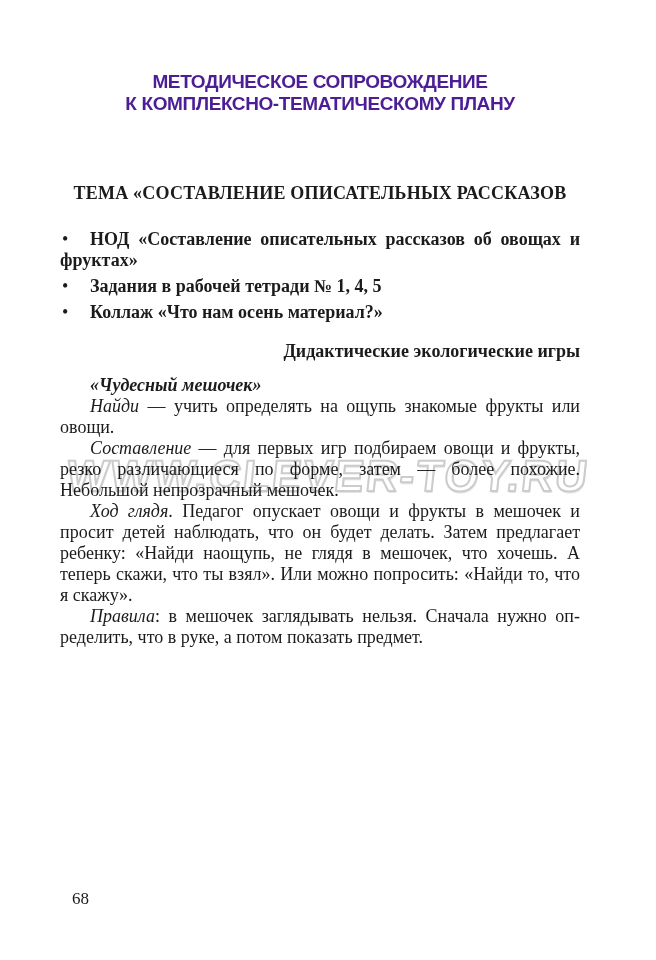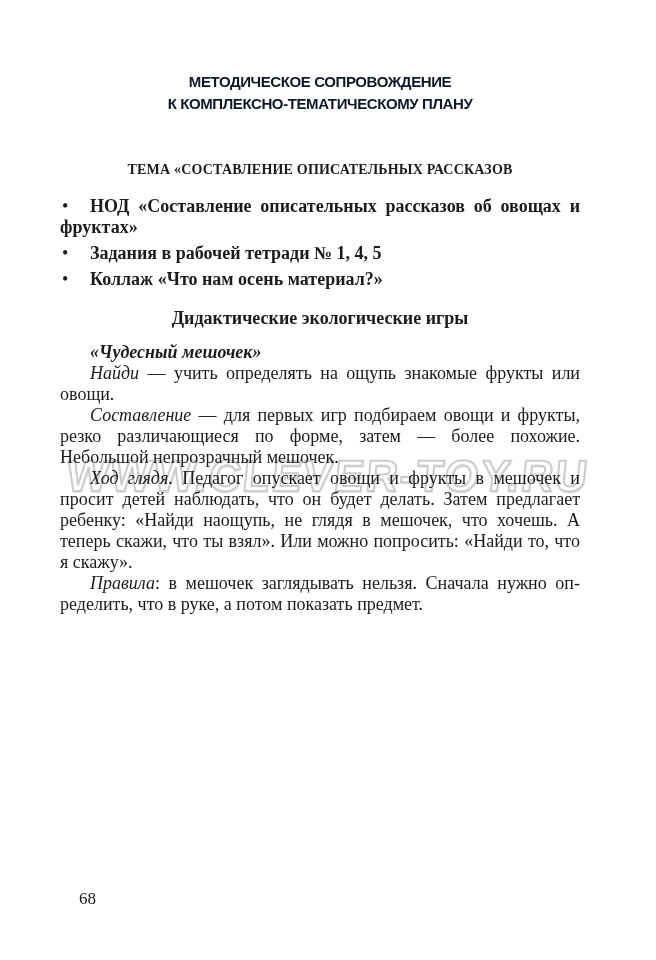--- a/index.html
+++ b/index.html
@@ -16,59 +16,59 @@
     position: relative;
     z-index: 1;
     width: 520px;
     margin-left: 60px;
   }
   .header {
     margin-top: 71px;
     text-align: center;
     font-family: "Liberation Sans", sans-serif;
     font-weight: 700;
-    font-size: 15px;
+    font-size: 19px;
     line-height: 22px;
     letter-spacing: -0.4px;
-    color: #0f172a;
+    color: #4c1d95;
   }
   .theme-title {
-    margin-top: 43px;
+    margin-top: 66px;
     text-align: center;
     font-weight: 700;
-    font-size: 14px;
+    font-size: 18px;
     line-height: 24px;
     letter-spacing: 0.2px;
   }
-  .bullets { margin-top: 14px; }
+  .bullets { margin-top: 24px; }
   .bullet-group + .bullet-group { margin-top: 5px; }
   p {
     margin: 0;
     font-size: 18px;
     line-height: 21px;
     text-align: justify;
     hyphens: manual;
   }
   .bullet-line { text-indent: 2px; font-weight: 700; }
   .marker { display: inline-block; width: 28px; font-weight: 400; text-indent: 0; }
   .ref { text-indent: 30px; font-weight: 400; }
   .author { font-style: italic; }
   .games-heading {
     margin: 17px 0 13px 0;
-    text-align: center;
+    text-align: right;
     font-weight: 700;
     font-size: 18px;
     line-height: 22px;
   }
   .game-title { text-indent: 30px; font-weight: 700; font-style: italic; }
   .game-para { text-indent: 30px; }
   .lead { font-style: italic; }
   .page-number {
     position: absolute;
-    left: 79px;
+    left: 72px;
     top: 889px;
     z-index: 1;
     font-size: 17px;
     line-height: 20px;
   }
   .watermark {
     position: absolute;
     top: 446px;
     left: 0;
     width: 100%;

